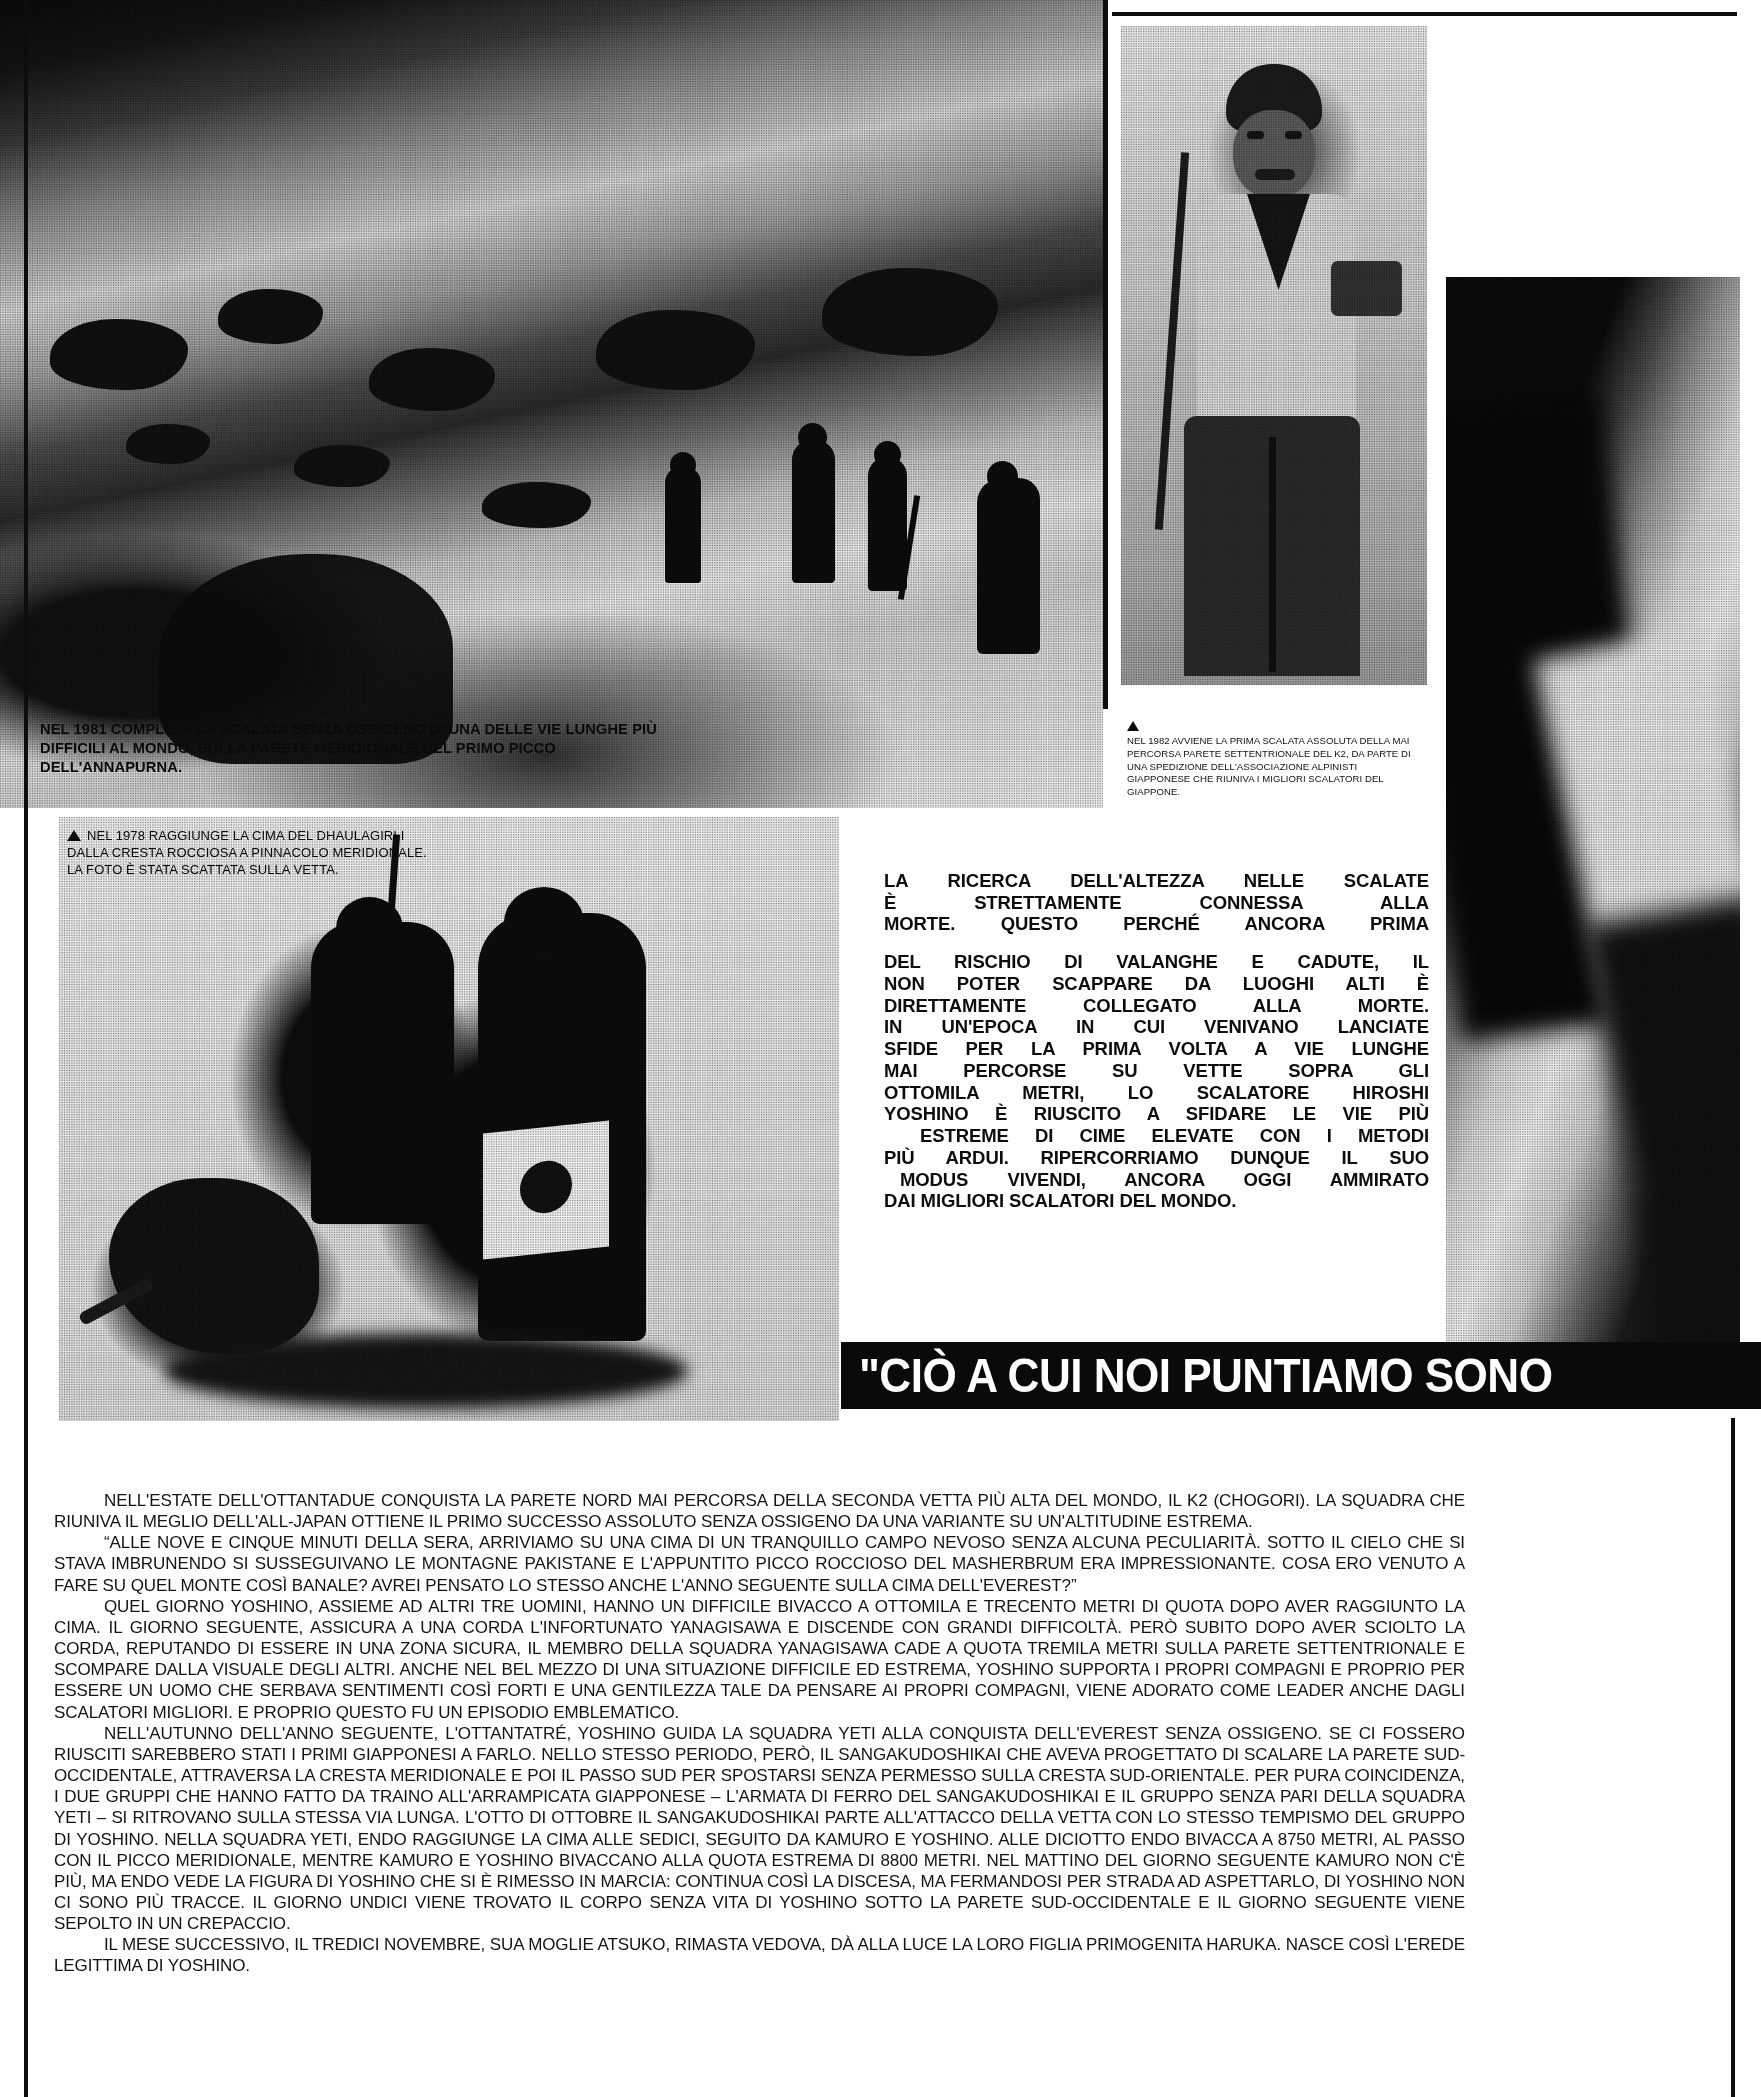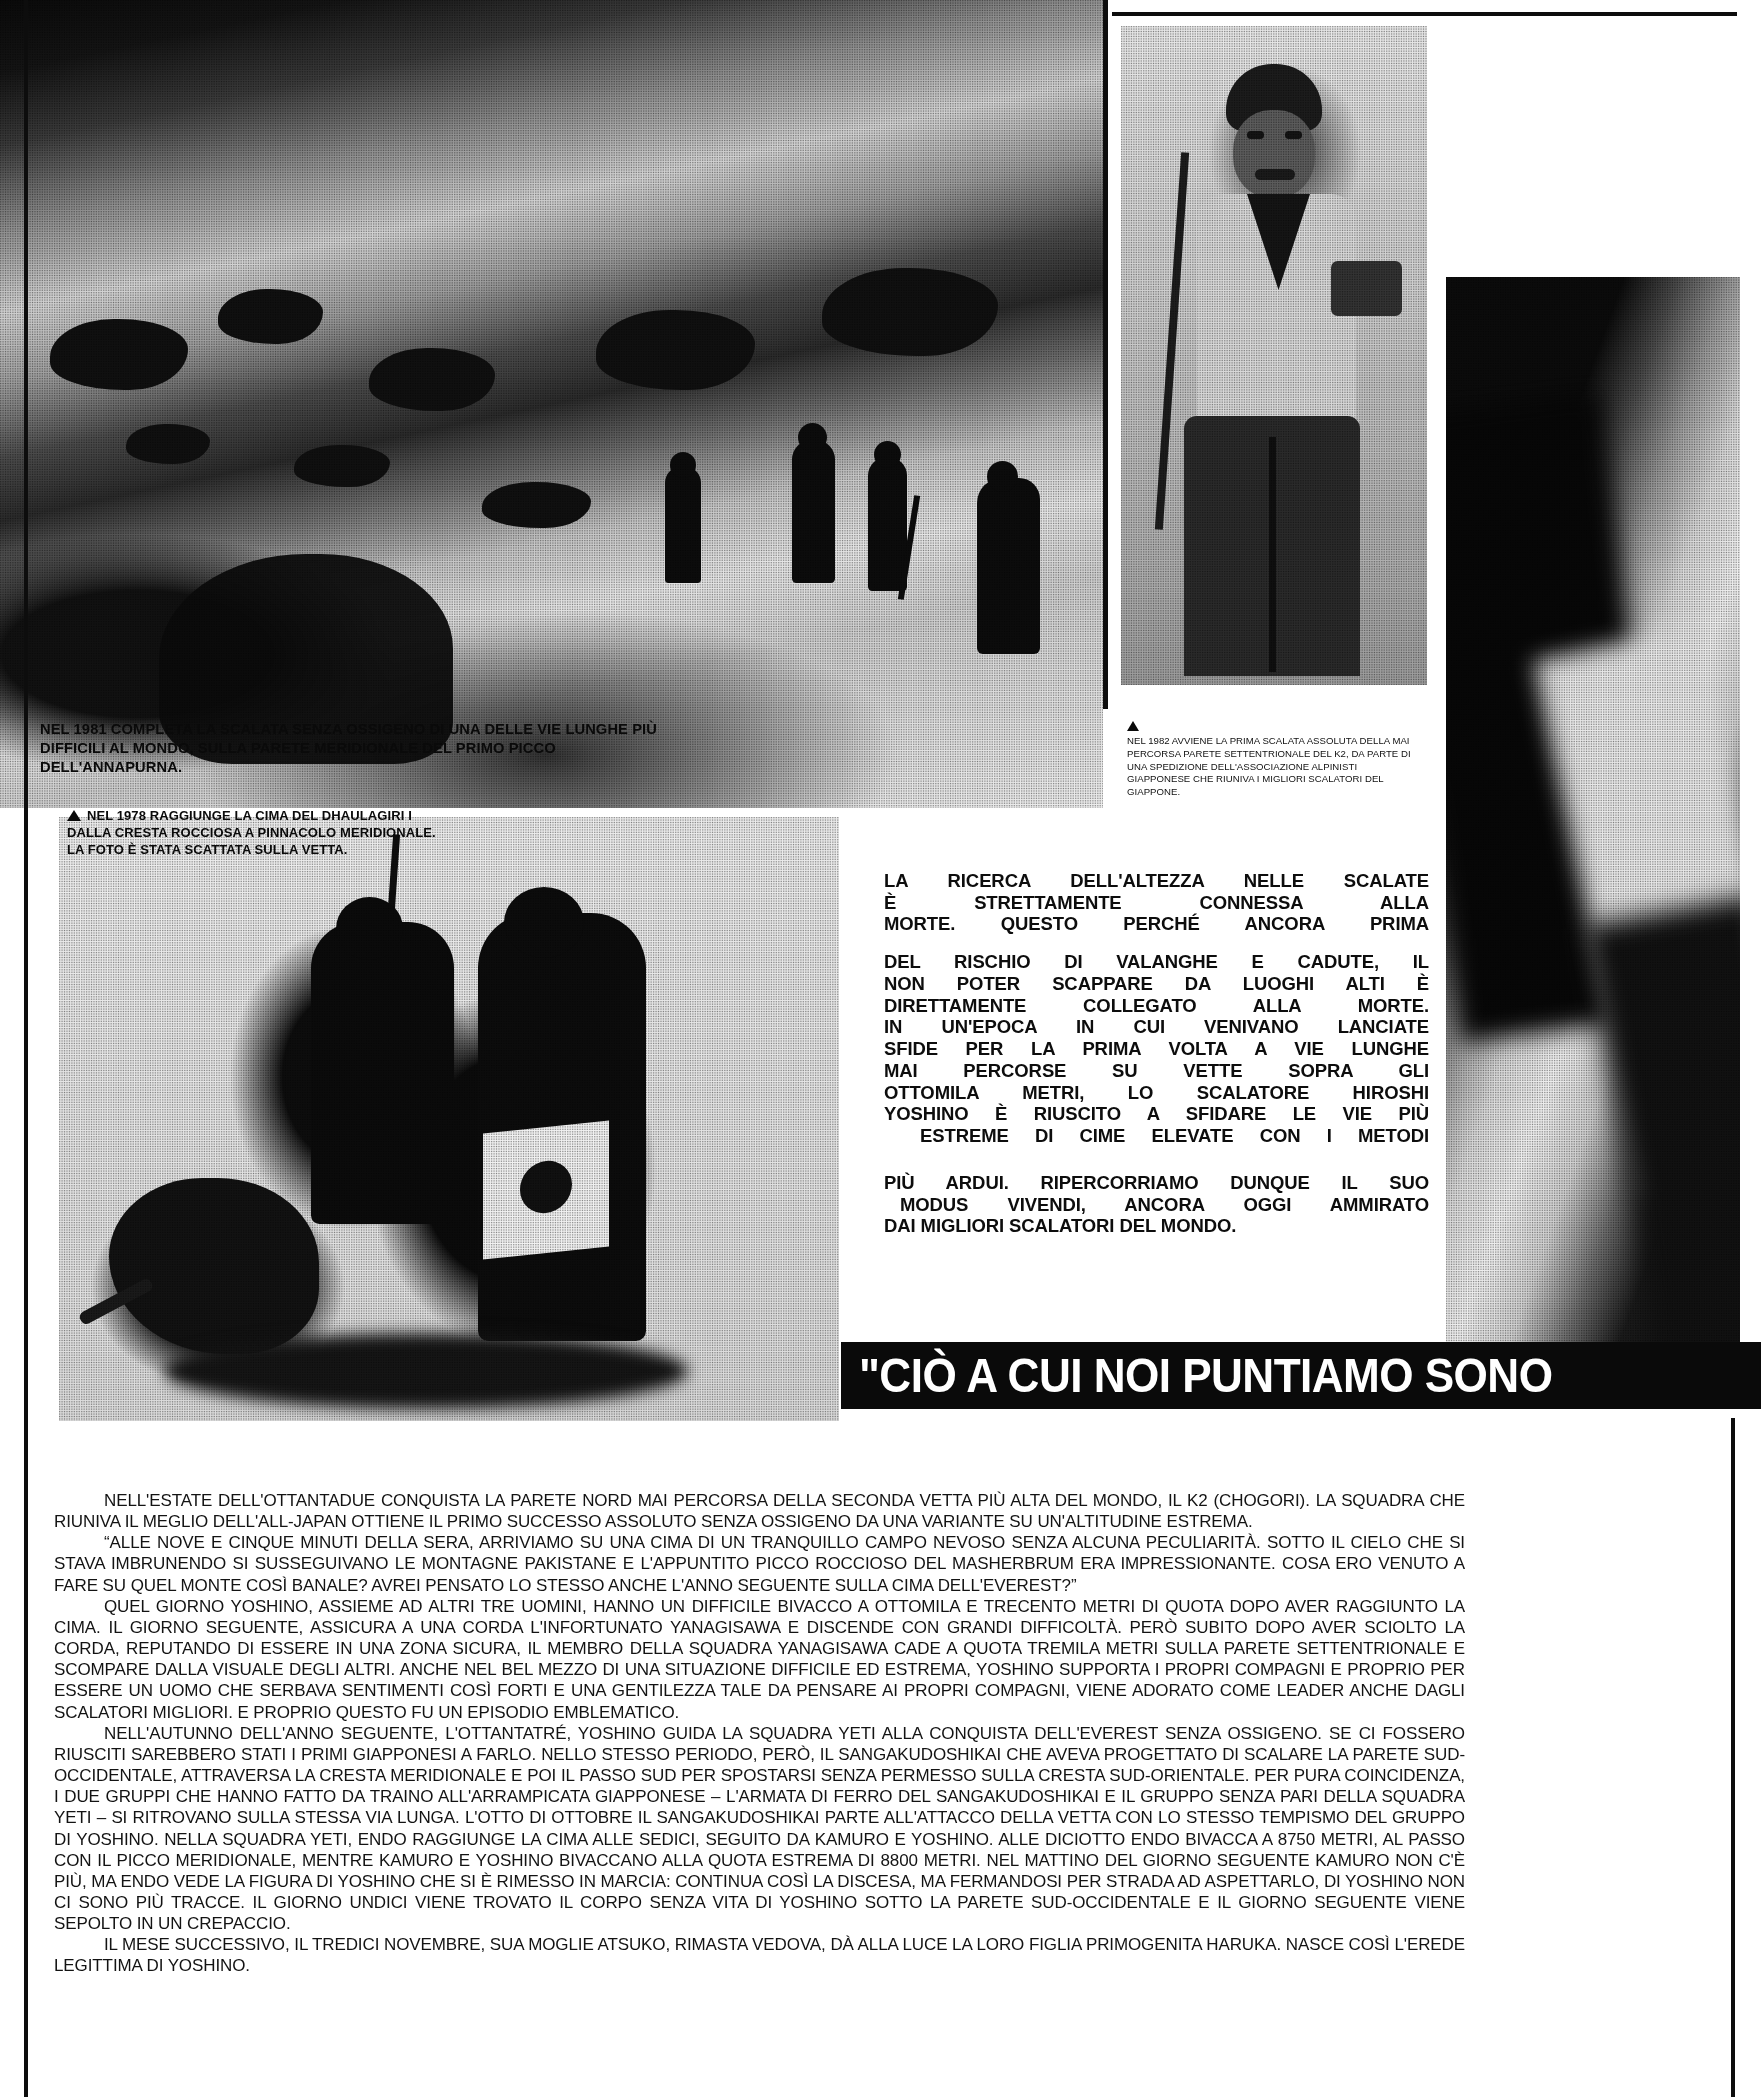--- a/index.html
+++ b/index.html
@@ -70,21 +70,21 @@
     background:#111;border-radius:50%;}
   .pole{position:absolute;left:323px;top:17px;width:6.7px;height:319px;background:#0e0e0e;
     transform:rotate(4deg);}
 
   
   .cap-on-photo{
     position:absolute;color:#0a0a0a;font-weight:700;letter-spacing:0.1px;
     line-height:1.30;text-transform:uppercase;
   }
   #caption-annapurna{left:40px;top:720px;width:654px;font-size:14.7px;line-height:1.30;}
-  #caption-summit{left:67px;top:808px;width:369px;font-size:13px;line-height:1.30;font-weight:700;}
+  #caption-summit{left:67px;top:828px;width:369px;font-size:13px;line-height:1.30;font-weight:400;}
   .tri{display:inline-block;width:0;height:0;border-left:7.1px solid transparent;
     border-right:7.1px solid transparent;border-bottom:11.3px solid #0a0a0a;
     vertical-align:-0.8px;margin-right:5.9px;}
 
   
   #caption-k2{position:absolute;left:1127px;top:721px;width:294px;color:#111;
     font-size:9.6px;line-height:1.33;font-weight:400;text-transform:uppercase;letter-spacing:0.04px;}
   #caption-k2 .tri-sm{display:block;width:0;height:0;border-left:6.3px solid transparent;
     border-right:6.3px solid transparent;border-bottom:10.5px solid #0a0a0a;margin:0 0 4.2px 0;}
 
@@ -211,21 +211,21 @@
     <span style="text-align: justify; text-align-last: justify;">MORTE. QUESTO PERCHÉ ANCORA PRIMA</span>
     <span style="text-align: justify; text-align-last: justify; margin-top: 16px;">DEL RISCHIO DI VALANGHE E CADUTE, IL</span>
     <span style="text-align: justify; text-align-last: justify;">NON POTER SCAPPARE DA LUOGHI ALTI È</span>
     <span style="text-align: justify; text-align-last: justify;">DIRETTAMENTE COLLEGATO ALLA MORTE.</span>
     <span style="text-align: justify; text-align-last: justify;">IN UN'EPOCA IN CUI VENIVANO LANCIATE</span>
     <span style="text-align: justify; text-align-last: justify;">SFIDE PER LA PRIMA VOLTA A VIE LUNGHE</span>
     <span style="text-align: justify; text-align-last: justify;">MAI PERCORSE SU VETTE SOPRA GLI</span>
     <span style="text-align: justify; text-align-last: justify;">OTTOMILA METRI, LO SCALATORE HIROSHI</span>
     <span style="text-align: justify; text-align-last: justify;">YOSHINO È RIUSCITO A SFIDARE LE VIE PIÙ</span>
     <span style="text-align: justify; text-align-last: justify; margin-left: 36px;">ESTREME DI CIME ELEVATE CON I METODI</span>
-    <span style="text-align: justify; text-align-last: justify; margin-top: 25px;">PIÙ ARDUI. RIPERCORRIAMO DUNQUE IL SUO</span>
+    <span style="text-align: justify; text-align-last: justify;">PIÙ ARDUI. RIPERCORRIAMO DUNQUE IL SUO</span>
     <span style="text-align: justify; text-align-last: justify; margin-left: 16px;">MODUS VIVENDI, ANCORA OGGI AMMIRATO</span>
     <span>DAI MIGLIORI SCALATORI DEL MONDO.</span>
   </div>
 
 <div id="headline-bar"></div>
 <div id="headline-text">"CIÒ A CUI NOI PUNTIAMO SONO</div>
 
 <div id="article">
     <p>NELL'ESTATE DELL'OTTANTADUE CONQUISTA LA PARETE NORD MAI PERCORSA DELLA SECONDA VETTA PIÙ ALTA DEL MONDO, IL K2 (CHOGORI). LA SQUADRA CHE RIUNIVA IL MEGLIO DELL'ALL-JAPAN OTTIENE IL PRIMO SUCCESSO ASSOLUTO SENZA OSSIGENO DA UNA VARIANTE SU UN'ALTITUDINE ESTREMA.</p>
     <p class="bold">“ALLE NOVE E CINQUE MINUTI DELLA SERA, ARRIVIAMO SU UNA CIMA DI UN TRANQUILLO CAMPO NEVOSO SENZA ALCUNA PECULIARITÀ. SOTTO IL CIELO CHE SI STAVA IMBRUNENDO SI SUSSEGUIVANO LE MONTAGNE PAKISTANE E L'APPUNTITO PICCO ROCCIOSO DEL MASHERBRUM ERA IMPRESSIONANTE. COSA ERO VENUTO A FARE SU QUEL MONTE COSÌ BANALE? AVREI PENSATO LO STESSO ANCHE L'ANNO SEGUENTE SULLA CIMA DELL'EVEREST?”</p>

